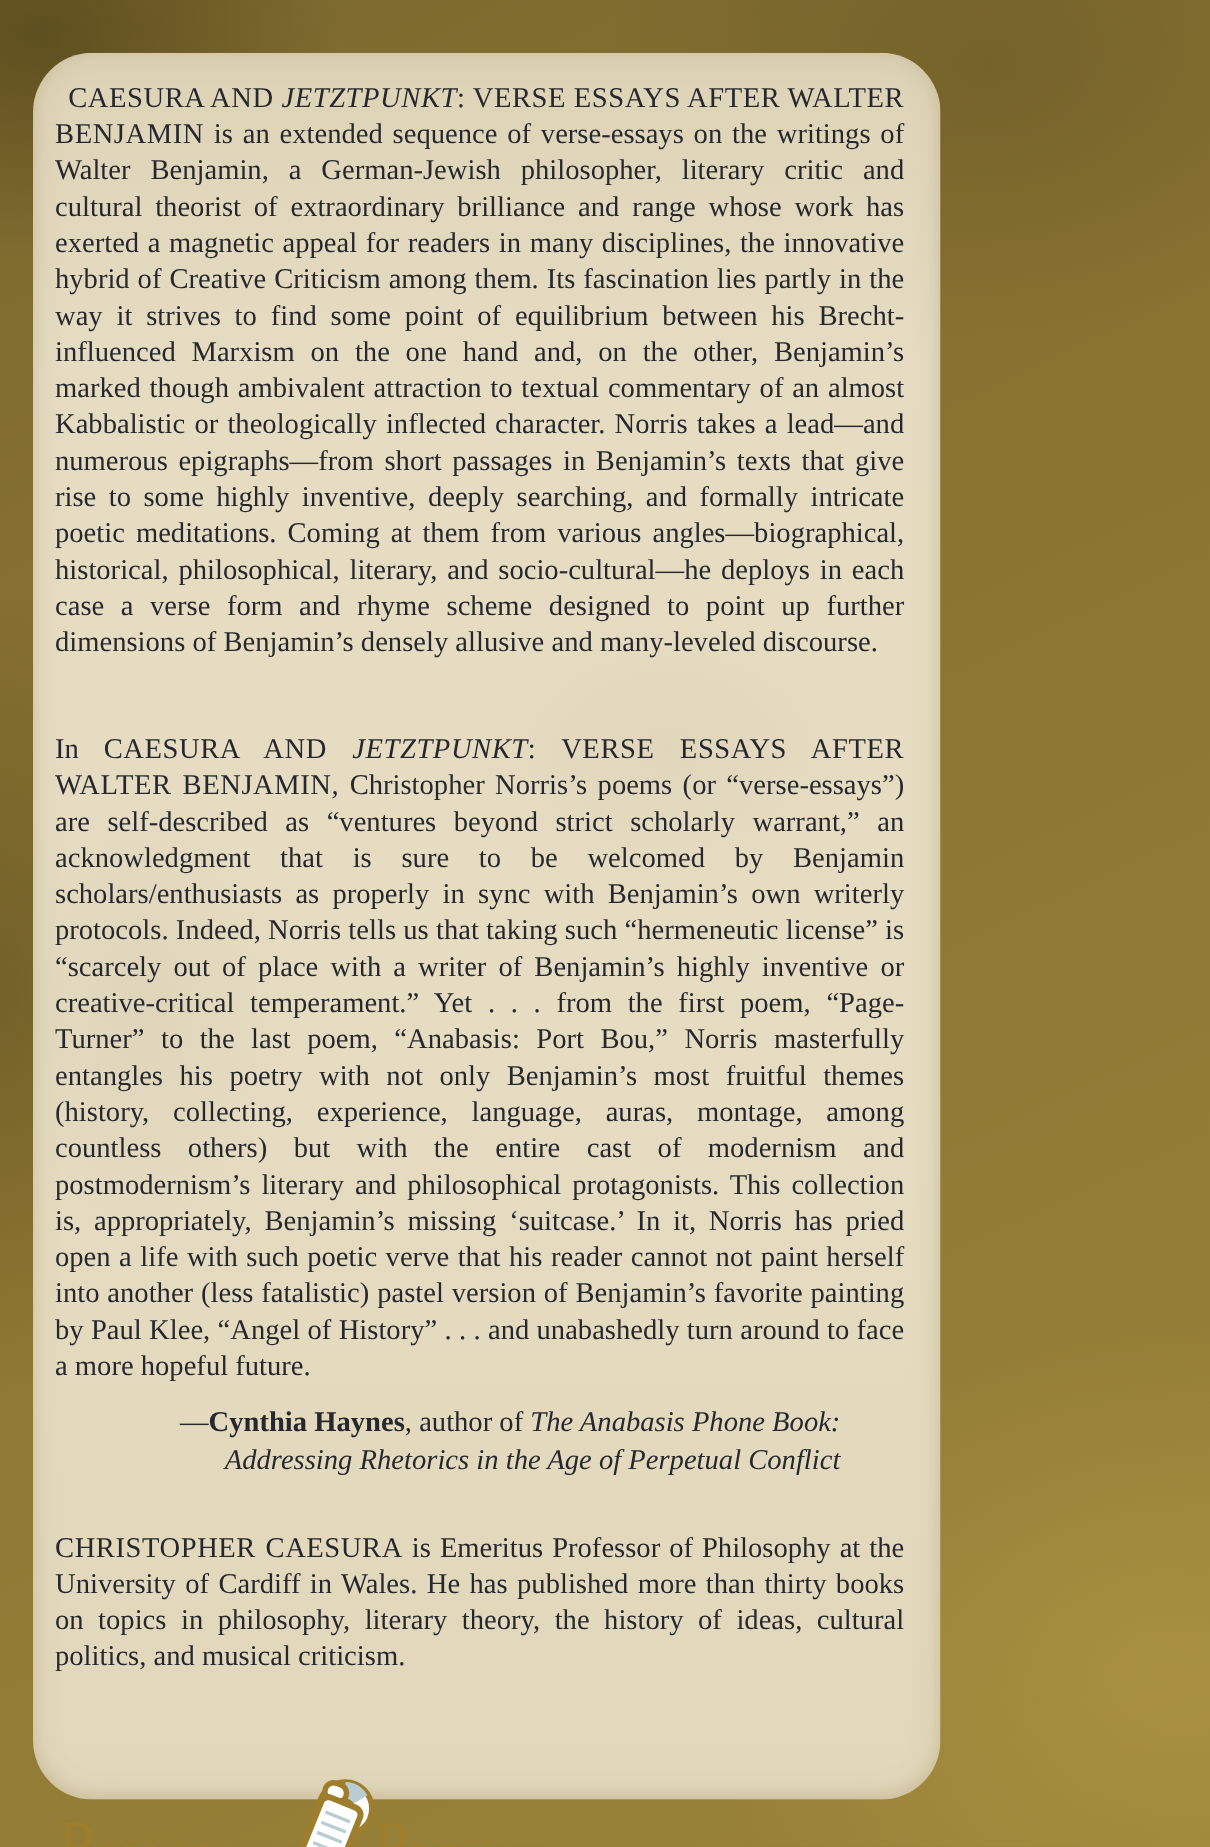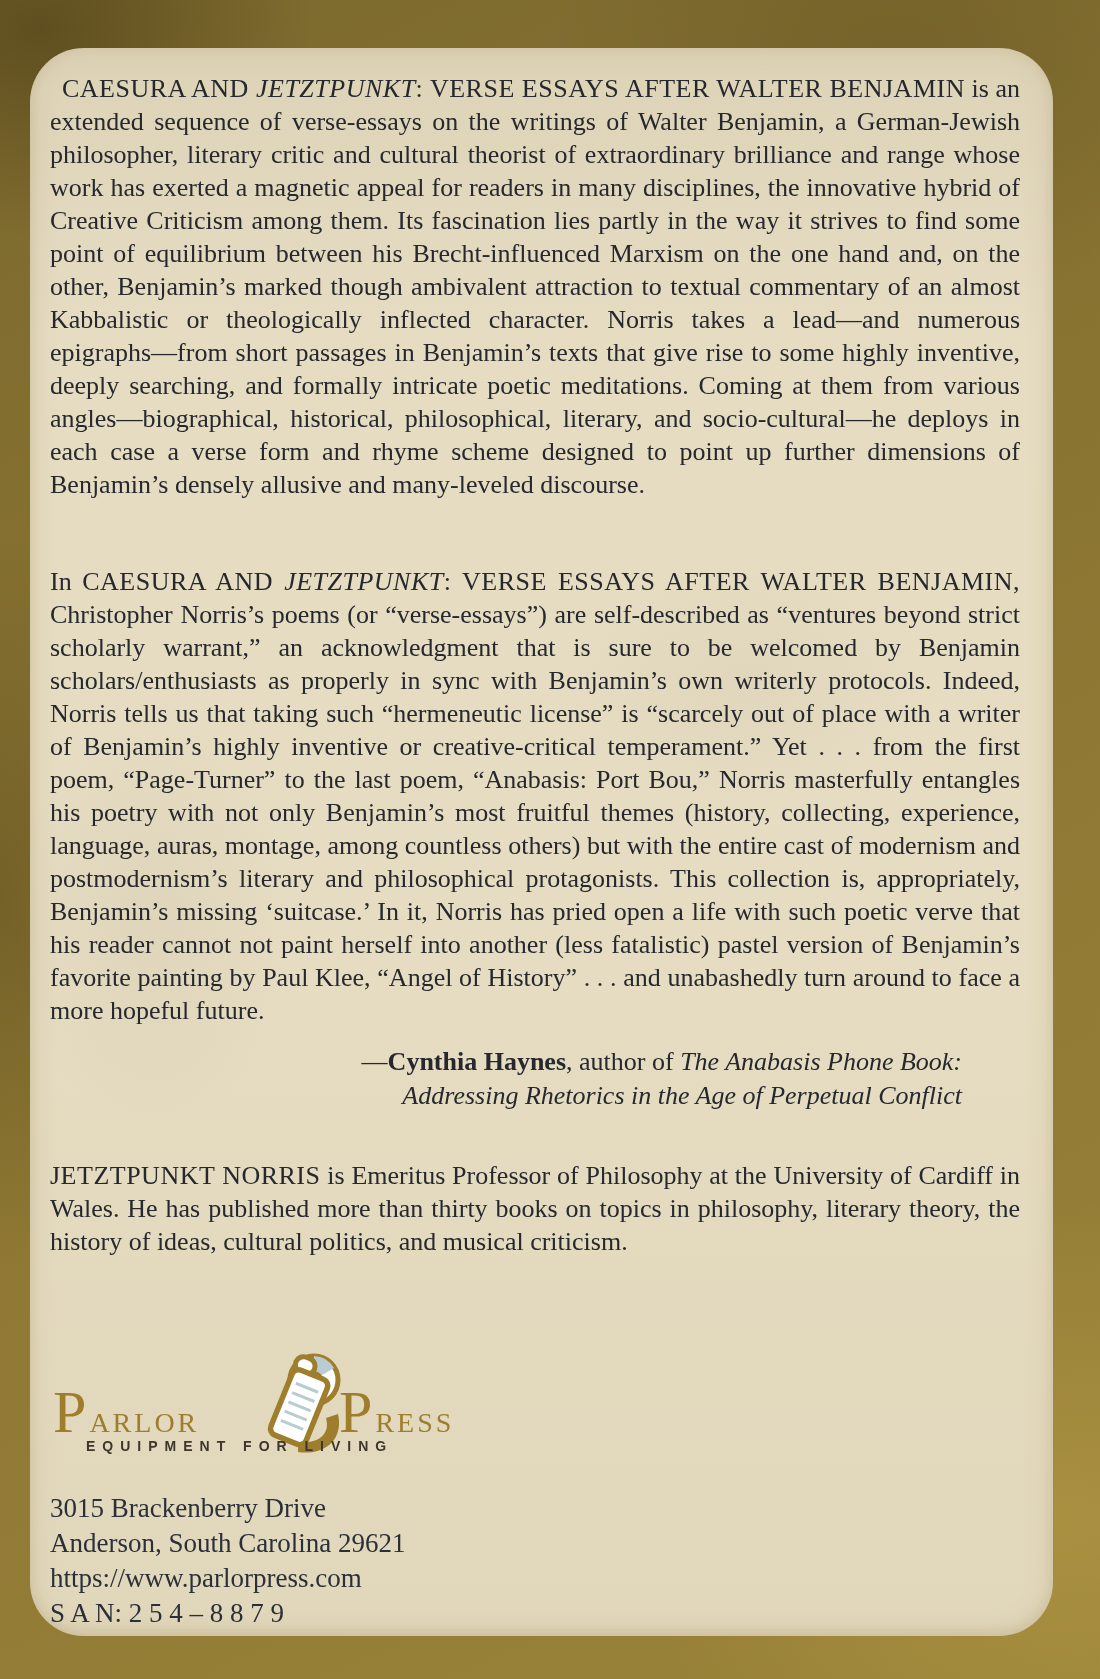--- a/index.html
+++ b/index.html
@@ -8,21 +8,21 @@
     background-color: #8b7532;
     background-image:
       radial-gradient(420px 320px at 40px 30px,  rgba(46,36,8,.38),   transparent 65%),
       radial-gradient(300px 520px at 0px 900px,  rgba(50,40,10,.25),  transparent 70%),
       radial-gradient(620px 460px at 1060px 1520px, rgba(205,175,85,.32), transparent 70%),
       radial-gradient(500px 350px at 900px 60px, rgba(60,48,14,.20),  transparent 70%),
       linear-gradient(155deg, #7c692e 0%, #8b7532 45%, #937d36 75%, #9a8338 100%);
     font-family: "Liberation Serif", "DejaVu Serif", serif;
   }
   .panel {
-    position: absolute; left: 30px; top: 48px; width: 1023px; height: 1588px;
+    position: absolute; left: 30px; top: 48px; width: 825px; height: 1588px;
     border-radius: 54px; box-sizing: border-box;
     padding: 24px 33px 0 20px;
     color: #26282e;
     background-image:
       radial-gradient(260px 180px at 70% 40%, rgba(120,110,90,.05), transparent 70%),
       radial-gradient(200px 300px at 12% 55%, rgba(110,100,80,.06), transparent 70%),
       linear-gradient(180deg, #ddd3b7 0%, #e5dcc2 18%, #e5dcc1 60%, #e1d7bb 100%);
     box-shadow: inset 0 0 30px rgba(130,105,45,.12), inset 0 -4px 12px rgba(120,95,35,.14);
   }
   .body-text {
@@ -68,21 +68,21 @@
   <p class="body-text">
     <span>In </span><span class="caps">CAESURA AND </span><span class="caps-italic">JETZTPUNKT</span><span class="caps">: VERSE ESSAYS AFTER WALTER BENJAMIN,</span><span> Christopher Norris’s poems (or “verse-essays”) are self-described as “ventures beyond strict scholarly warrant,” an acknowledgment that is sure to be welcomed by Benjamin scholars/enthusiasts as properly in sync with Benjamin’s own writerly protocols. Indeed, Norris tells us that taking such “hermeneutic license” is “scarcely out of place with a writer of Benjamin’s highly inventive or creative-critical temperament.” Yet . . . from the first poem, “Page-Turner” to the last poem, “Anabasis: Port Bou,” Norris masterfully entangles his poetry with not only Benjamin’s most fruitful themes (history, collecting, experience, language, auras, montage, among countless others) but with the entire cast of modernism and postmodernism’s literary and philosophical protagonists. This collection is, appropriately, Benjamin’s missing ‘suitcase.’ In it, Norris has pried open a life with such poetic verve that his reader cannot not paint herself into another (less fatalistic) pastel version of Benjamin’s favorite painting by Paul Klee, “Angel of History” . . . and unabashedly turn around to face a more hopeful future.</span>
   </p>
 
   <div class="attribution">
     <div><span>—</span><span class="attr-name">Cynthia Haynes</span><span>, author of </span><span class="attr-book">The Anabasis Phone Book:</span></div>
     <div class="attr-book">Addressing Rhetorics in the Age of Perpetual Conflict</div>
   </div>
 
   <p class="body-text bio">
-    <span class="caps">JETZTPUNKT NORRIS</span><span> is Emeritus Professor of Philosophy at the University of Cardiff in Wales. He has published more than thirty books on topics in philosophy, literary theory, the history of ideas, cultural politics, and musical criticism.</span>
+    <span class="caps">CHRISTOPHER CAESURA</span><span> is Emeritus Professor of Philosophy at the University of Cardiff in Wales. He has published more than thirty books on topics in philosophy, literary theory, the history of ideas, cultural politics, and musical criticism.</span>
   </p>
 
   <div class="logo">
     <span class="wordmark wordmark-parlor">Parlor</span>
 
     <svg class="logo-icon" viewBox="0 0 104 112" xmlns="http://www.w3.org/2000/svg">
 
       <g>
         <circle cx="66" cy="32" r="24" fill="#ffffff" stroke="#9e7e2c" stroke-width="5"></circle>
         <path d="M66 32 L86 20 A24 24 0 0 0 66 8 Z" fill="#b9ccd1"></path>

